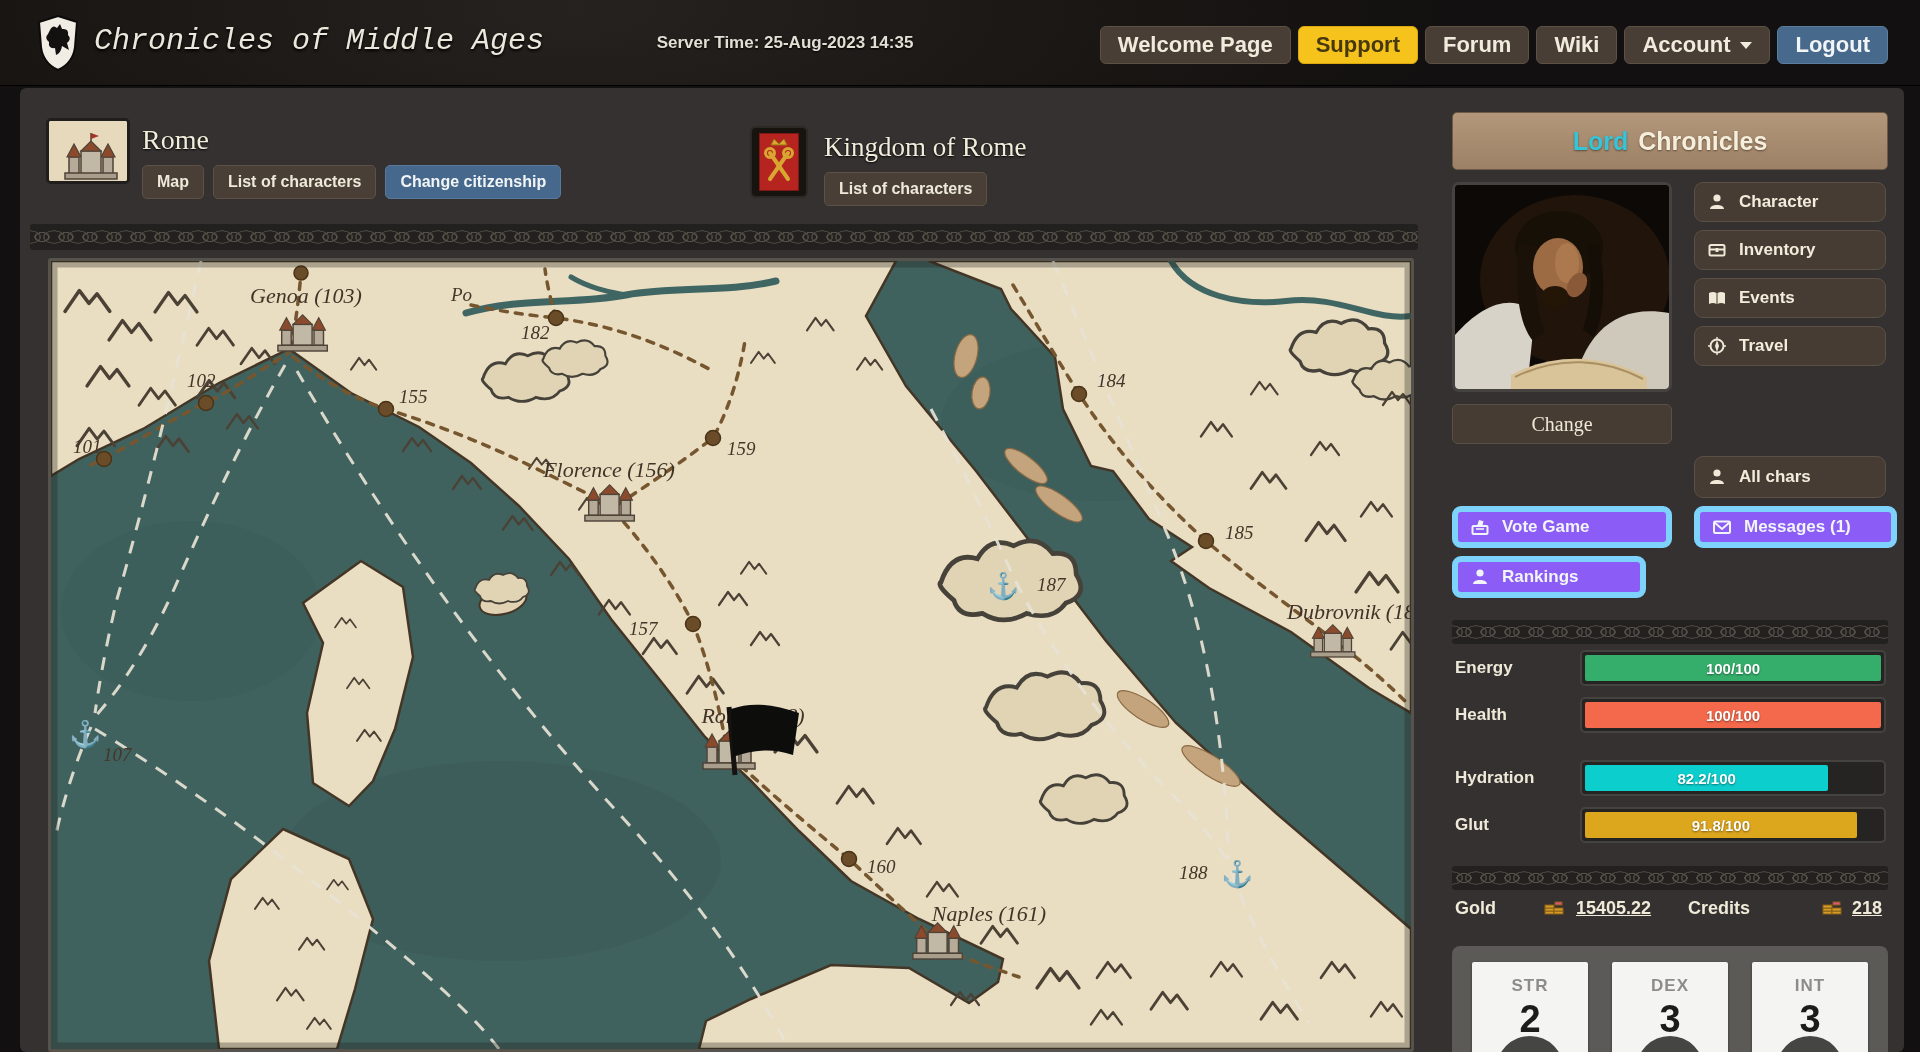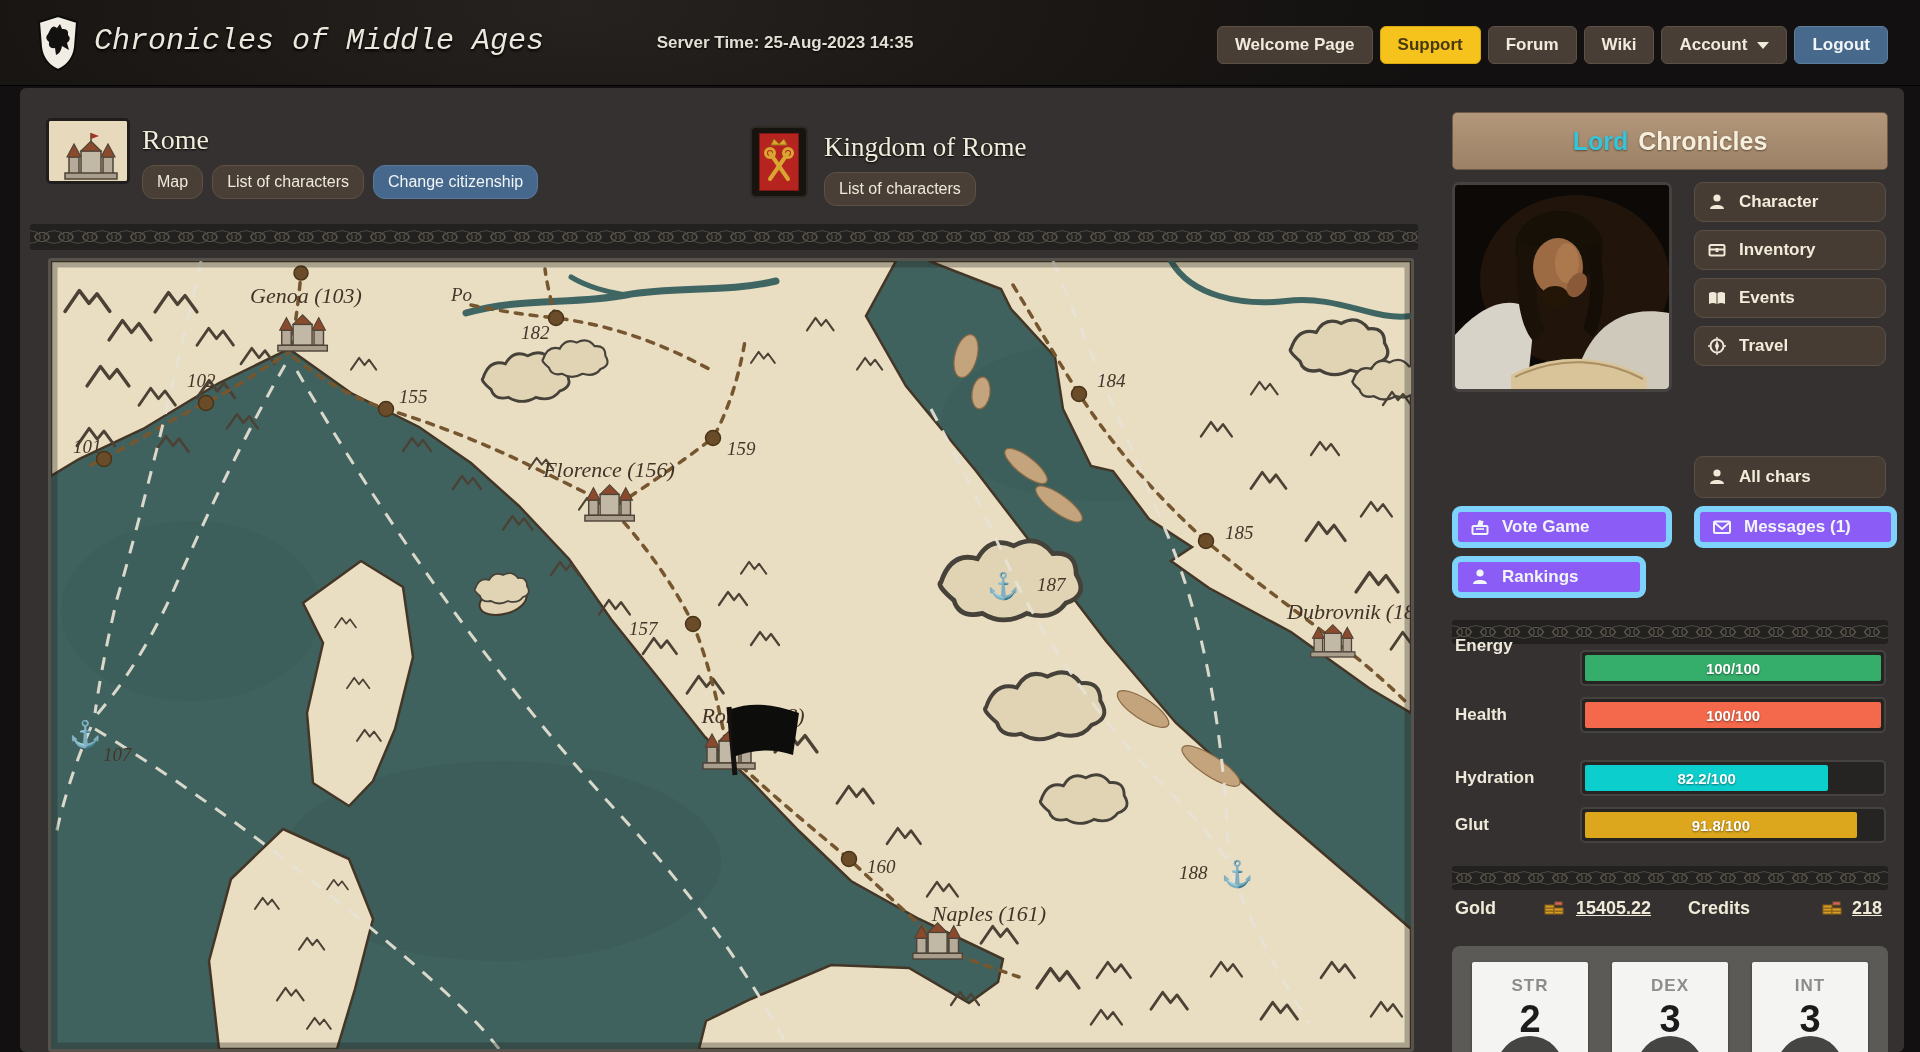--- a/index.html
+++ b/index.html
@@ -11,39 +11,39 @@
   .topbar { position:absolute; left:0; top:0; width:1920px; height:86px;
     background:radial-gradient(ellipse 900px 300px at 30% 10%, #26221f 0%, #1a1714 55%, #121010 100%);
     border-bottom:1px solid #000; }
   .logo-wrap { position:absolute; left:36px; top:15px; width:44px; height:56px; }
   .app-title { position:absolute; left:94px; top:24px; font-family:Liberation Mono, monospace;
     font-style:italic; font-size:30px; color:#ece7dc; text-shadow:0 2px 3px #000; }
   .server-time { position:absolute; left:560px; top:33px; width:450px; text-align:center;
     color:#e3ded4; font-size:17px; font-weight:bold; text-shadow:0 1px 2px #000; }
   .nav { position:absolute; right:32px; top:26px; display:flex; gap:7px; }
   .btn { display:flex; align-items:center; justify-content:center; gap:8px;
-    height:38px; padding:3px 17px; border-radius:6px; font-size:17px; font-weight:bold;
+    height:38px; padding:3px 17px; border-radius:6px; font-size:22px; font-weight:bold;
     cursor:pointer; white-space:nowrap; }
   .btn-dark { background:#483e35; border:1px solid #5d5144; color:#f1ebdc; }
   .btn-yellow { background:#f6c31c; border:1px solid #d9a90f; color:#46390f; }
   .btn-blue { background:#47698c; border:1px solid #5b7d9e; color:#f2f5f7; }
   .caret { width:0; height:0; border-left:6px solid transparent; border-right:6px solid transparent;
     border-top:7px solid #f1ebdc; margin-left:2px; }
 
   
   .panel { position:absolute; left:20px; top:88px; width:1884px; height:964px;
     background:#343130; border-radius:6px; }
 
   .city-icon { position:absolute; left:46px; top:118px; width:84px; height:66px;
     border:3px solid #201e1c; border-radius:5px; background:#e6d9bc; overflow:hidden; }
   .city-name { position:absolute; left:142px; top:124px; font-family:"Liberation Serif", serif;
     font-size:28px; color:#f2ecdb; text-shadow:0 1px 2px #000; }
   .city-buttons { position:absolute; left:142px; top:165px; display:flex; gap:9px; }
-  .sm-btn { height:34px; padding:0 14px; display:flex; align-items:center; border-radius:12px;
-    font-size:16px; font-weight:normal; cursor:pointer; }
+  .sm-btn { height:34px; padding:0 14px; display:flex; align-items:center; border-radius:5px;
+    font-size:16px; font-weight:bold; cursor:pointer; }
   .sm-brown { background:#493f36; border:1px solid #5d5146; color:#efe9d9; }
   .sm-blue { background:#45688c; border:1px solid #58799c; color:#f2f5f7; }
 
   .kingdom-icon { position:absolute; left:750px; top:126px; width:58px; height:72px;
     background:#17130f; border:2px solid #2c2824; border-radius:6px;
     display:flex; align-items:center; justify-content:center; }
   .kingdom-name { position:absolute; left:824px; top:132px; font-family:"Liberation Serif", serif;
     font-size:27px; color:#f2ecdb; text-shadow:0 1px 2px #000; }
   .kingdom-buttons { position:absolute; left:824px; top:172px; display:flex; }
 
@@ -416,20 +416,21 @@
         <g stroke="#f0e9d8" stroke-width="1.4">
           <line x1="10" y1="1" x2="10" y2="3"></line>
           <line x1="10" y1="17" x2="10" y2="19"></line>
           <line x1="1" y1="10" x2="3" y2="10"></line>
           <line x1="17" y1="10" x2="19" y2="10"></line>
         </g>
       </svg>
     <span>Travel</span>
   </div>
 
+  <div class="change-btn">Change</div>
 
   <div class="act-btn act-brown" style="left:1694px; top:456px; width:192px">
     <svg width="20" height="20" viewBox="0 0 20 20">
         <circle cx="10" cy="6" r="3.6" fill="#f0e9d8"></circle>
         <path d="M3,17 C3,11.5 17,11.5 17,17 z" fill="#f0e9d8"></path>
       </svg>
     <span>All chars</span>
   </div>
   <div class="act-btn act-blue" style="left:1452px; top:506px; width:220px">
     <svg width="20" height="20" viewBox="0 0 20 20">
@@ -449,21 +450,21 @@
   <div class="act-btn act-blue" style="left:1452px; top:556px; width:194px">
     <svg width="20" height="20" viewBox="0 0 20 20">
         <circle cx="10" cy="6" r="3.6" fill="#f2f5f7"></circle>
         <path d="M3,17 C3,11.5 17,11.5 17,17 z" fill="#f2f5f7"></path>
       </svg>
     <span>Rankings</span>
   </div>
 
   <div class="chain divider-sb" style="top:620px"></div>
 
-  <div class="stat-label" style="top:636px">Energy</div>
+  <div class="stat-label" style="top:658px">Energy</div>
   <div class="bar-track" style="top:650px">
     <div class="bar-fill" style="width: 100%; background-color: rgb(53, 174, 107);">100/100</div>
   </div>
   <div class="stat-label" style="top:705px">Health</div>
   <div class="bar-track" style="top:697px">
     <div class="bar-fill" style="width: 100%; background-color: rgb(244, 105, 75);">100/100</div>
   </div>
   <div class="stat-label" style="top:768px">Hydration</div>
   <div class="bar-track" style="top:760px">
     <div class="bar-fill" style="width: 82.2%; background-color: rgb(12, 207, 205);">82.2/100</div>

